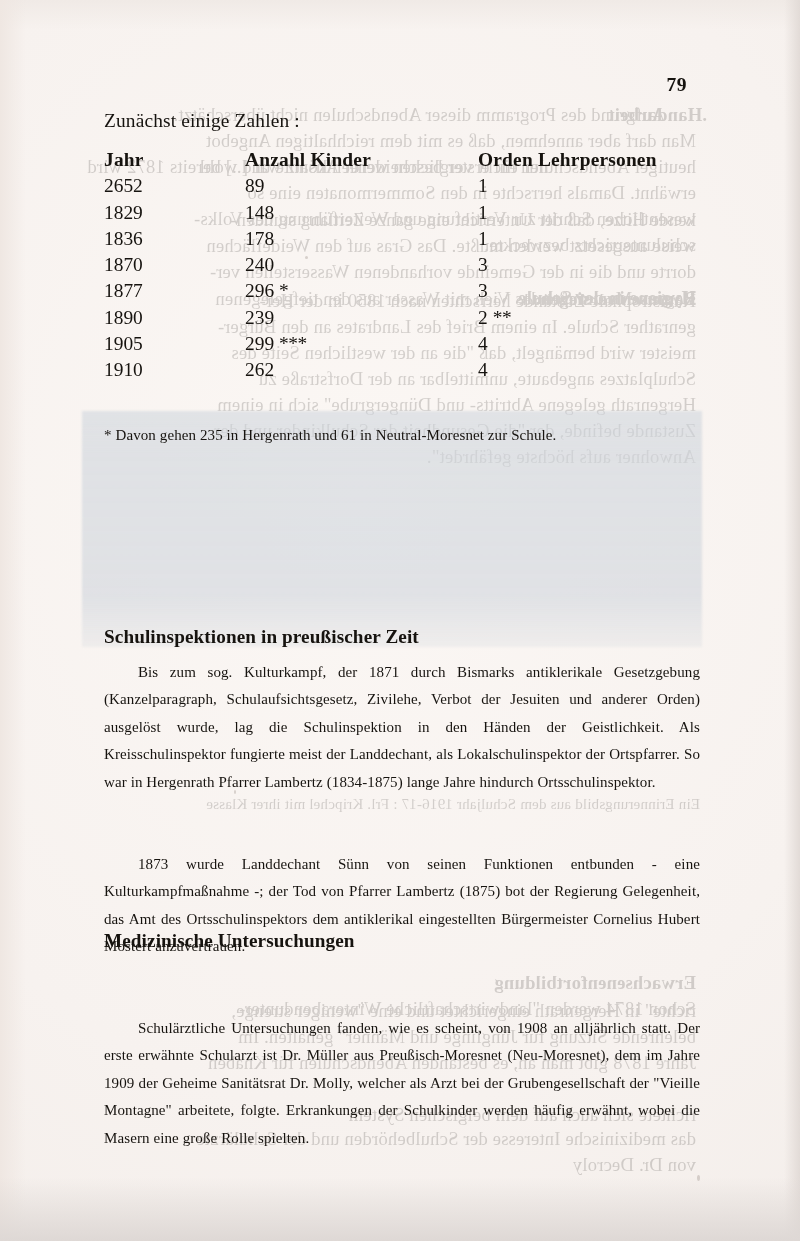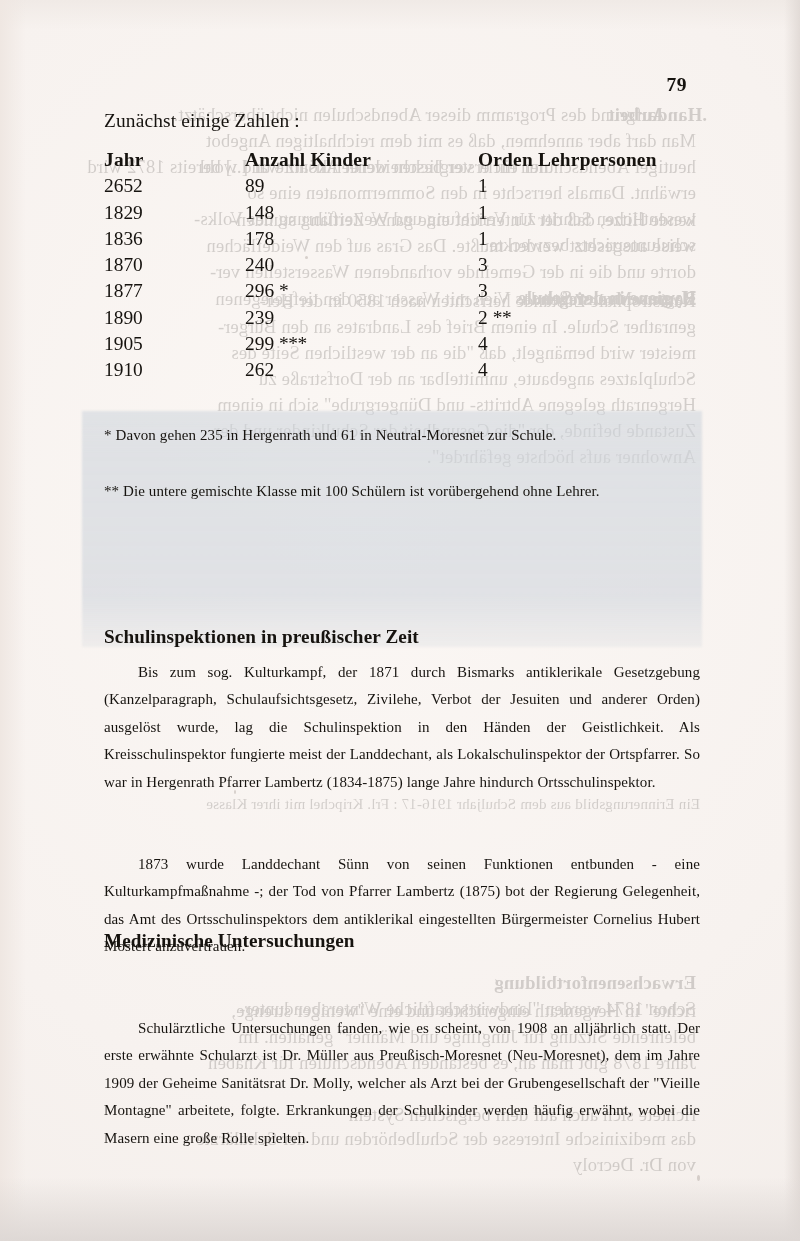--- a/index.html
+++ b/index.html
@@ -247,21 +247,20 @@
         </tr>
         <tr>
           <td>1910</td>
           <td class="c-kids"><span>262</span><span class="mark"></span></td>
           <td class="c-teach"><span>4</span><span class="mark"></span></td>
         </tr>
       </tbody>
     </table>
 
     <div class="blk" style="top:422px;">* Davon gehen 235 in Hergenrath und 61 in Neutral-Moresnet zur Schule.</div>
-    <div class="blk" style="top:478px;">** Die untere gemischte Klasse mit 100 Schülern ist vorübergehend ohne Lehrer.</div>
 
     <div class="subhead" style="top:626px;">Schulinspektionen in preußischer Zeit</div>
     <div class="blk indent" style="top:659px;">Bis zum sog. Kulturkampf, der 1871 durch Bismarks antiklerikale Gesetzgebung (Kanzelparagraph, Schulaufsichtsgesetz, Zivilehe, Verbot der Jesuiten und anderer Orden) ausgelöst wurde, lag die Schulinspektion in den Händen der Geistlichkeit. Als Kreisschulinspektor fungierte meist der Landdechant, als Lokalschulinspektor der Ortspfarrer. So war in Hergenrath Pfarrer Lambertz (1834-1875) lange Jahre hindurch Ortsschulinspektor.</div>
     <div class="blk indent" style="top:851px;">1873 wurde Landdechant Sünn von seinen Funktionen entbunden - eine Kulturkampfmaßnahme -; der Tod von Pfarrer Lambertz (1875) bot der Regierung Gelegenheit, das Amt des Ortsschulinspektors dem antiklerikal eingestellten Bürgermeister Cornelius Hubert Mostert anzuvertrauen.</div>
 
     <div class="subhead" style="top:930px;">Medizinische Untersuchungen</div>
     <div class="blk indent" style="top:1015px;">Schulärztliche Untersuchungen fanden, wie es scheint, von 1908 an alljährlich statt. Der erste erwähnte Schularzt ist Dr. Müller aus Preußisch-Moresnet (Neu-Moresnet), dem im Jahre 1909 der Geheime Sanitätsrat Dr. Molly, welcher als Arzt bei der Grubengesellschaft der "Vieille Montagne" arbeitete, folgte. Erkrankungen der Schulkinder werden häufig erwähnt, wobei die Masern eine große Rolle spielten.</div>
 
     <div class="speck" style="left:697px; top:1175px; width:3px; height:6px;"></div>
     <div class="speck" style="left:305px; top:256px; width:3px; height:3px;"></div>

